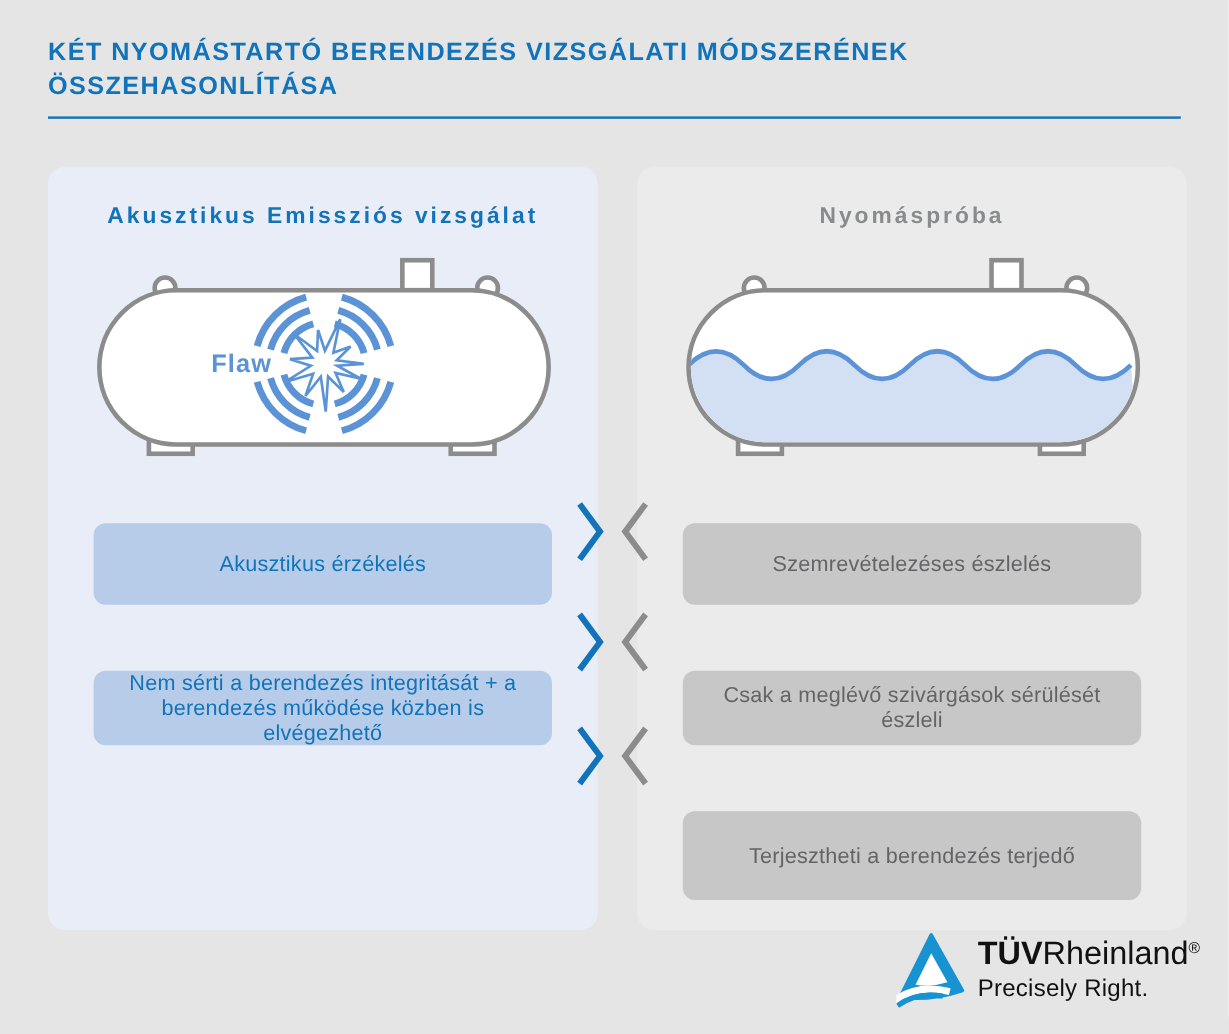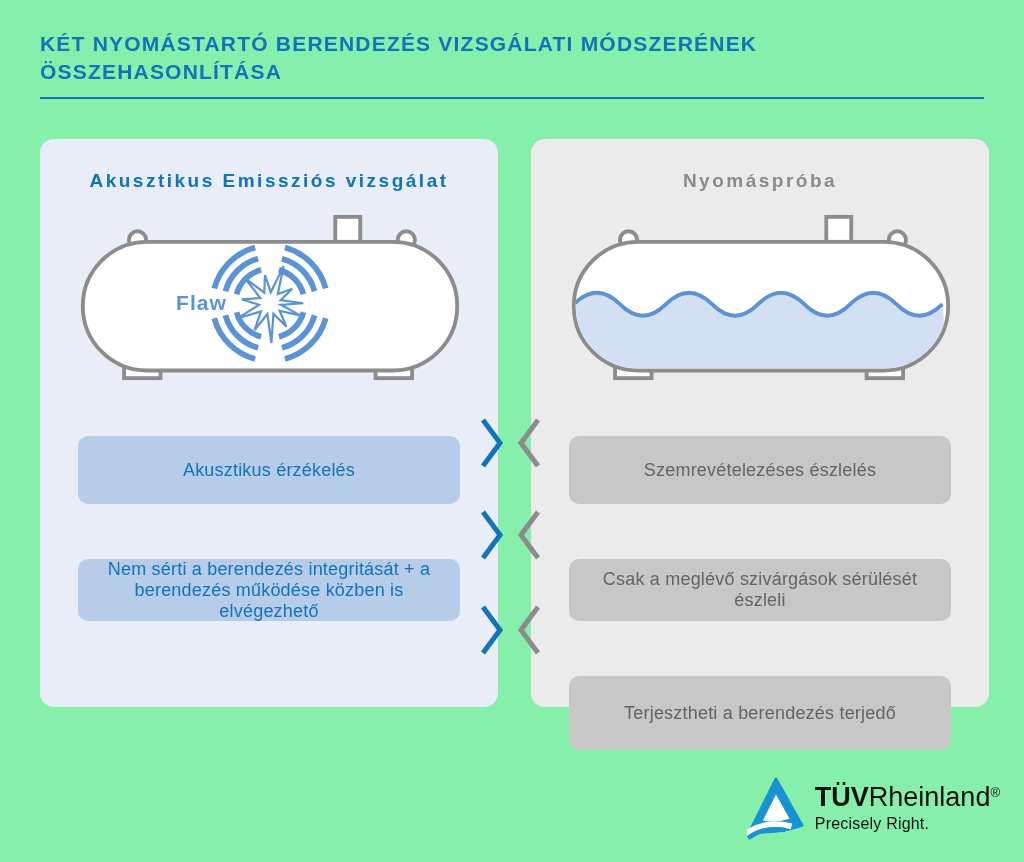--- a/index.html
+++ b/index.html
@@ -12,31 +12,31 @@
     --panel_gray_title:#8a8b8d;
     --tank_outline:#8c8c8c;
     --wave_blue:#5b93d6;
     --water_fill:#d3e0f3;
     --chevron_gray:#8c8c8c;
     --logo_blue:#1793d1;
   }
   *{margin:0;padding:0;box-sizing:border-box;}
   html,body{width:1024px;height:862px;background:#fff;
     font-family:"Liberation Sans",sans-serif;}
-  #page{position:relative;width:1024px;height:862px;overflow:hidden;background:#86efac;}
+  #page{position:relative;width:1024px;height:862px;overflow:hidden;background:#e5e5e5;}
 
   .page-title{
     margin:30px 40px 0 40px;width:920px;
     font-size:21px;font-weight:bold;letter-spacing:1.2px;line-height:1.32;
     color:var(--accent_blue);text-transform:uppercase;
   }
   .title-divider{margin:12px 40px 0 40px;border:none;border-top:2px solid var(--accent_blue);}
 
   .panels{display:flex;gap:33px;margin:40px 0 0 40px;}
-  .panel{width:458px;height:568px;border-radius:14px;padding:30px 38px 0 38px;}
+  .panel{width:458px;height:636px;border-radius:14px;padding:30px 38px 0 38px;}
   .panel--blue{background:var(--panel_blue_bg);}
   .panel--gray{background:var(--panel_gray_bg);}
   .panel-title{font-size:19px;font-weight:bold;letter-spacing:2.5px;line-height:24px;
     text-align:center;}
   .panel--blue .panel-title{color:var(--accent_blue);}
   .panel--gray .panel-title{color:var(--panel_gray_title);text-align:center;}
 
   .tank{display:block;margin:18px auto 0 auto;width:384px;height:173px;}
   .tank-fitting{fill:#fff;stroke:var(--tank_outline);stroke-width:4;}
   .tank-shell{fill:#fff;stroke:var(--tank_outline);stroke-width:4;}
@@ -61,21 +61,21 @@
   .chev{display:block;}
   .chev-blue{fill:none;stroke:var(--accent_blue);stroke-width:5;}
   .chev-gray{fill:none;stroke:var(--chevron_gray);stroke-width:5;}
 
   .brand{position:absolute;right:24px;bottom:22px;display:flex;align-items:center;gap:10px;}
   .brand-text{display:flex;flex-direction:column;}
   .brand-line{font-size:27px;color:#111;line-height:1.1;}
   .brand-bold{font-weight:bold;}
   .brand-reg{font-weight:normal;}
   .brand-rmark{font-size:13px;vertical-align:9px;}
-  .brand-tagline{font-size:16px;color:#111;margin-top:3px;letter-spacing:.2px;}
+  .brand-tagline{font-size:20px;color:#111;margin-top:3px;letter-spacing:.2px;}
 </style>
 </head>
 <body>
 
 <div id="page">
 
   <h1 class="page-title">KÉT NYOMÁSTARTÓ BERENDEZÉS VIZSGÁLATI MÓDSZERÉNEK ÖSSZEHASONLÍTÁSA</h1>
   <hr class="title-divider">
 
   <div class="panels">

